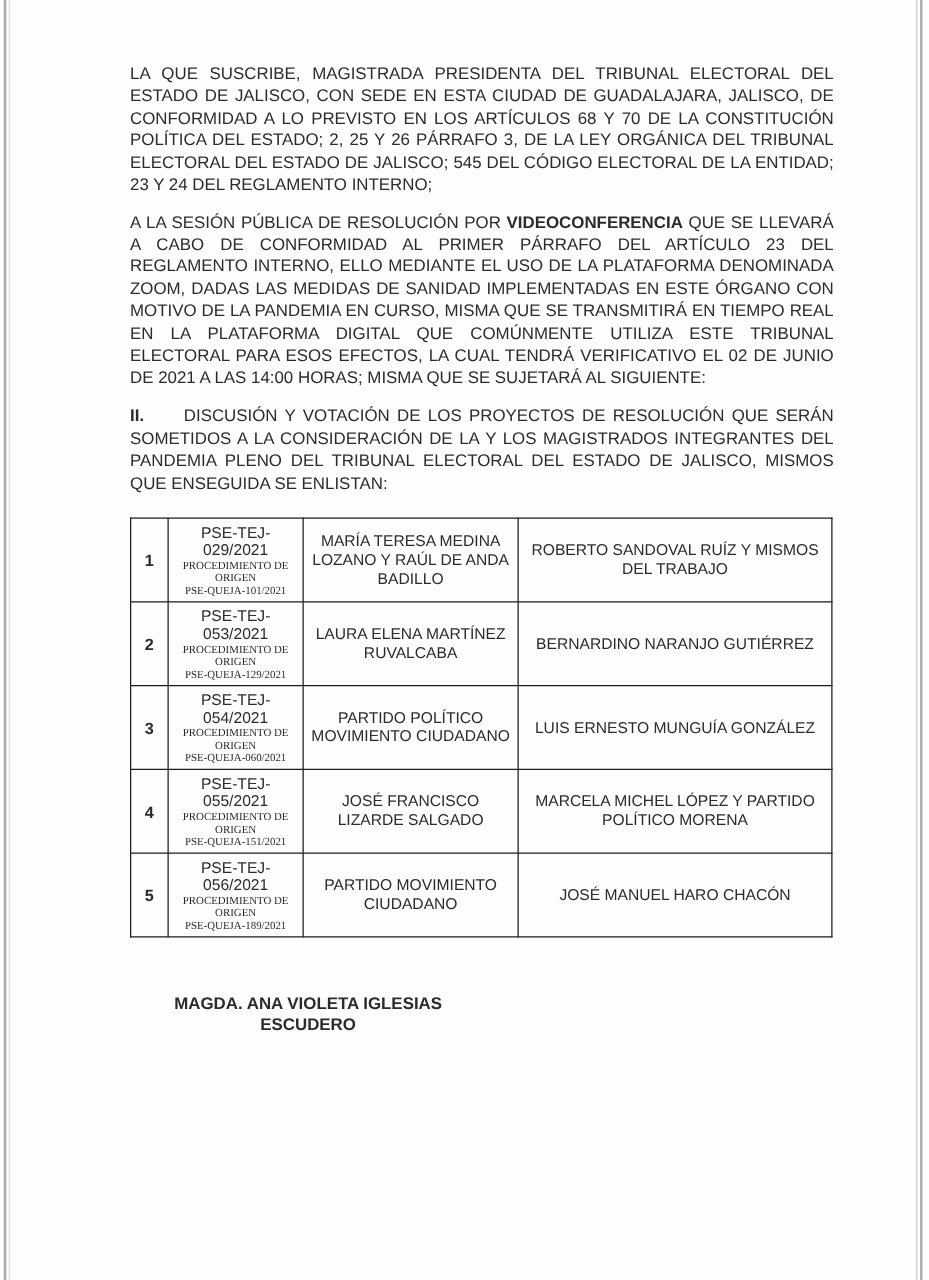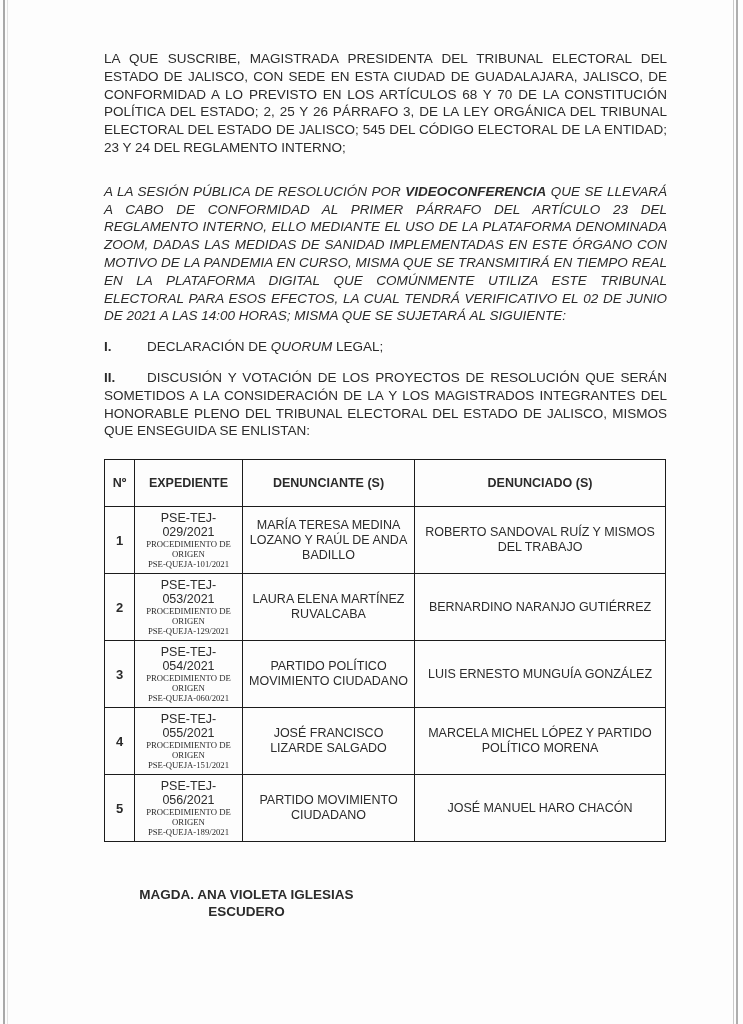--- a/index.html
+++ b/index.html
@@ -38,21 +38,21 @@
 
   .heading-center {
     font-weight: bold;
     text-align: center;
     font-size: 13.5px;
     line-height: 18px;
   }
   .h-convoca { margin-top: 17px; letter-spacing: 0.42em; text-indent: 0.42em; }
   .h-orden   { margin-top: 16px; }
 
-  .p2 { margin-top: 26px; font-style: italic; }
+  .p2 { margin-top: 12px; }
 
   .list-item {
     margin-top: 13px;
     font-size: 13.5px;
     line-height: 17.8px;
     text-align: justify;
   }
   .list-num {
     display: inline-block;
     width: 43px;
@@ -114,38 +114,31 @@
   <div class="edge r2"></div>
 
   <div class="content">
 
     <p class="para p1">LA QUE SUSCRIBE, MAGISTRADA PRESIDENTA DEL TRIBUNAL ELECTORAL DEL ESTADO DE JALISCO, CON SEDE EN ESTA CIUDAD DE GUADALAJARA, JALISCO, DE CONFORMIDAD A LO PREVISTO EN LOS ARTÍCULOS 68 Y 70 DE LA CONSTITUCIÓN POLÍTICA DEL ESTADO; 2, 25 Y 26 PÁRRAFO 3, DE LA LEY ORGÁNICA DEL TRIBUNAL ELECTORAL DEL ESTADO DE JALISCO; 545 DEL CÓDIGO ELECTORAL DE LA ENTIDAD; 23 Y 24 DEL REGLAMENTO INTERNO;</p>
 
 
     <p class="para p2"><span>A LA SESIÓN PÚBLICA DE RESOLUCIÓN POR </span><span class="bold">VIDEOCONFERENCIA</span><span> QUE SE LLEVARÁ A CABO DE CONFORMIDAD AL PRIMER PÁRRAFO DEL ARTÍCULO 23 DEL REGLAMENTO INTERNO, ELLO MEDIANTE EL USO DE LA PLATAFORMA DENOMINADA ZOOM, DADAS LAS MEDIDAS DE SANIDAD IMPLEMENTADAS EN ESTE ÓRGANO CON MOTIVO DE LA PANDEMIA EN CURSO, MISMA QUE SE TRANSMITIRÁ EN TIEMPO REAL EN LA PLATAFORMA DIGITAL QUE COMÚNMENTE UTILIZA ESTE TRIBUNAL ELECTORAL PARA ESOS EFECTOS, LA CUAL TENDRÁ VERIFICATIVO EL 02 DE JUNIO DE 2021 A LAS 14:00 HORAS; MISMA QUE SE SUJETARÁ AL SIGUIENTE:</span></p>
 
 
-    <div class="list-item"><span class="list-num">I.</span><span>DECLARACIÓN DE </span><span class="italic">QUORUM</span><span> LEGAL;</span></div>
-
-    <div class="list-item"><span class="list-num">II.</span><span>DISCUSIÓN Y VOTACIÓN DE LOS PROYECTOS DE RESOLUCIÓN QUE SERÁN SOMETIDOS A LA CONSIDERACIÓN DE LA Y LOS MAGISTRADOS INTEGRANTES DEL HONORABLE PLENO DEL TRIBUNAL ELECTORAL DEL ESTADO DE JALISCO, MISMOS QUE ENSEGUIDA SE ENLISTAN:</span></div>
+
+    <div class="list-item"><span class="list-num">II.</span><span>DISCUSIÓN Y VOTACIÓN DE LOS PROYECTOS DE RESOLUCIÓN QUE SERÁN SOMETIDOS A LA CONSIDERACIÓN DE LA Y LOS MAGISTRADOS INTEGRANTES DEL PANDEMIA PLENO DEL TRIBUNAL ELECTORAL DEL ESTADO DE JALISCO, MISMOS QUE ENSEGUIDA SE ENLISTAN:</span></div>
 
     <table class="cases">
       <colgroup>
         <col class="c-num">
           <col class="c-exp">
           <col class="c-dnte">
           <col class="c-dndo">
       </colgroup>
       <tbody>
-          <tr>
-        <th>Nº</th>
-        <th>EXPEDIENTE</th>
-        <th>DENUNCIANTE (S)</th>
-        <th>DENUNCIADO (S)</th>
-      </tr>
       <tr class="data-row">
         <td class="cell-num">1</td>
         <td class="cell-exp">
           <div class="exp-main">PSE-TEJ-029/2021</div>
           <div class="exp-sub">PROCEDIMIENTO DE ORIGEN</div>
           <div class="exp-sub">PSE-QUEJA-101/2021</div>
         </td>
         <td class="cell-name">MARÍA TERESA MEDINA LOZANO Y RAÚL DE ANDA BADILLO</td>
         <td class="cell-name">ROBERTO SANDOVAL RUÍZ Y MISMOS DEL TRABAJO</td>
       </tr>

